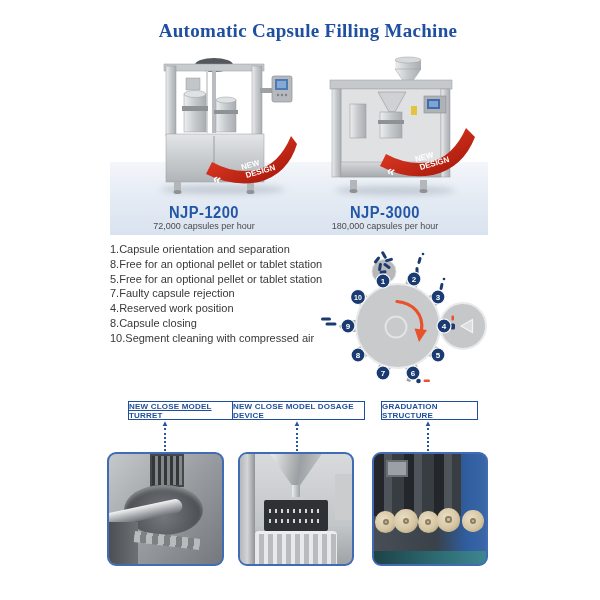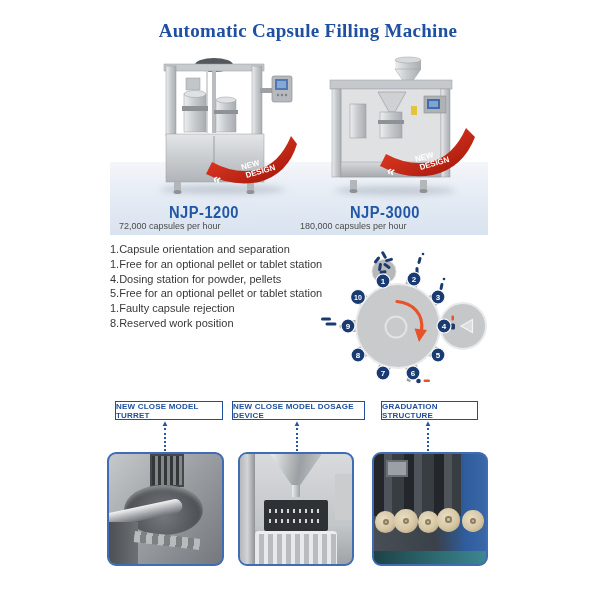--- a/index.html
+++ b/index.html
@@ -14,30 +14,30 @@
            background:rgba(100,110,125,.28);filter:blur(3px);}
   .shadow1{left:160px;top:185px;width:125px;}
   .shadow2{left:335px;top:186px;width:120px;}
   .machine{position:absolute;}
   .m1{left:148px;top:58px;width:152px;height:138px;}
   .m2{left:316px;top:54px;width:165px;height:142px;}
   .model{position:absolute;width:150px;text-align:center;font-weight:bold;
          font-size:16px;color:#2157a6;letter-spacing:.5px;transform:scaleX(.92);}
   .model1{left:129px;top:204px;}
   .model2{left:310px;top:204px;}
-  .capacity{position:absolute;width:170px;text-align:left;font-size:9px;color:#4b4b4b;}
+  .capacity{position:absolute;width:170px;text-align:center;font-size:9px;color:#4b4b4b;}
   .cap1{left:119px;top:221px;}
   .cap2{left:300px;top:221px;}
   .features{position:absolute;left:110px;top:242px;margin:0;padding:0;list-style:none;
             font-size:11px;line-height:14.8px;color:#383838;}
   .diagram{position:absolute;left:305px;top:243px;width:195px;height:152px;}
   .secbox{position:absolute;top:401px;height:17px;border:1.2px solid #1e4e9c;background:#fff;
           color:#1e4e9c;font-weight:bold;font-size:8px;letter-spacing:.2px;
           display:flex;align-items:center;justify-content:center;transform:scaleX(1);}
-  .box1{left:115px;width:106px;}
+  .box1{left:128px;width:106px;text-decoration:underline;}
   .box2{left:232px;width:131px;}
   .box3{left:381px;width:95px;}
   .arrowcol{position:absolute;top:420px;width:12px;text-align:center;}
   .a1{left:159px;} .a2{left:291px;} .a3{left:422px;}
   .arrowhead{display:block;color:#2456a4;font-size:8px;line-height:7px;}
   .dotline{width:0;border-left:2px dotted #2456a4;height:23px;margin:1px auto 0;}
   .photo{position:absolute;top:452px;height:114px;border:2px solid #3f6cb5;border-radius:9px;
          overflow:hidden;box-sizing:border-box;}
   .p1{left:107px;width:117px;background:linear-gradient(130deg,#c6c9cc 0%,#9ea2a6 45%,#74787c 100%);}
   .p2{left:238px;width:116px;background:linear-gradient(180deg,#d8dadc 0%,#c3c6c9 65%,#9fa3a6 100%);}
@@ -196,25 +196,26 @@
     </g>
   </svg>
 
   <div class="model model1">NJP-1200</div>
   <div class="capacity cap1">72,000 capsules per hour</div>
   <div class="model model2">NJP-3000</div>
   <div class="capacity cap2">180,000 capsules per hour</div>
 
   <ul class="features">
     <li>1.Capsule orientation and separation</li>
-    <li>1.Free for an optional pellet or tablet station</li>
-    <li>4.Dosing station for powder, pellets</li>
+    <li>8.Free for an optional pellet or tablet station</li>
     <li>5.Free for an optional pellet or tablet station</li>
-    <li>1.Faulty capsule rejection</li>
-    <li>8.Reserved work position</li>
+    <li>7.Faulty capsule rejection</li>
+    <li>4.Reserved work position</li>
+    <li>8.Capsule closing</li>
+    <li>10.Segment cleaning with compressed air</li>
   </ul>
 
   <svg class="diagram" viewBox="305 243 195 152">
     <g>
       <circle cx="384" cy="271.5" r="12" fill="#b7b8ba" stroke="#dcdddd" stroke-width="1"></circle>
       <g fill="#b2b3b5">
         <rect x="-6" y="-6" width="12" height="12" transform="translate(384.7,285.1) rotate(-18)"></rect>
         <rect x="-6" y="-6" width="12" height="12" transform="translate(411.3,285.1) rotate(18)"></rect>
         <rect x="-6" y="-6" width="12" height="12" transform="translate(432.8,300.7) rotate(-36)"></rect>
         <rect x="-6" y="-6" width="12" height="12" transform="translate(432.8,351.3) rotate(36)"></rect>

